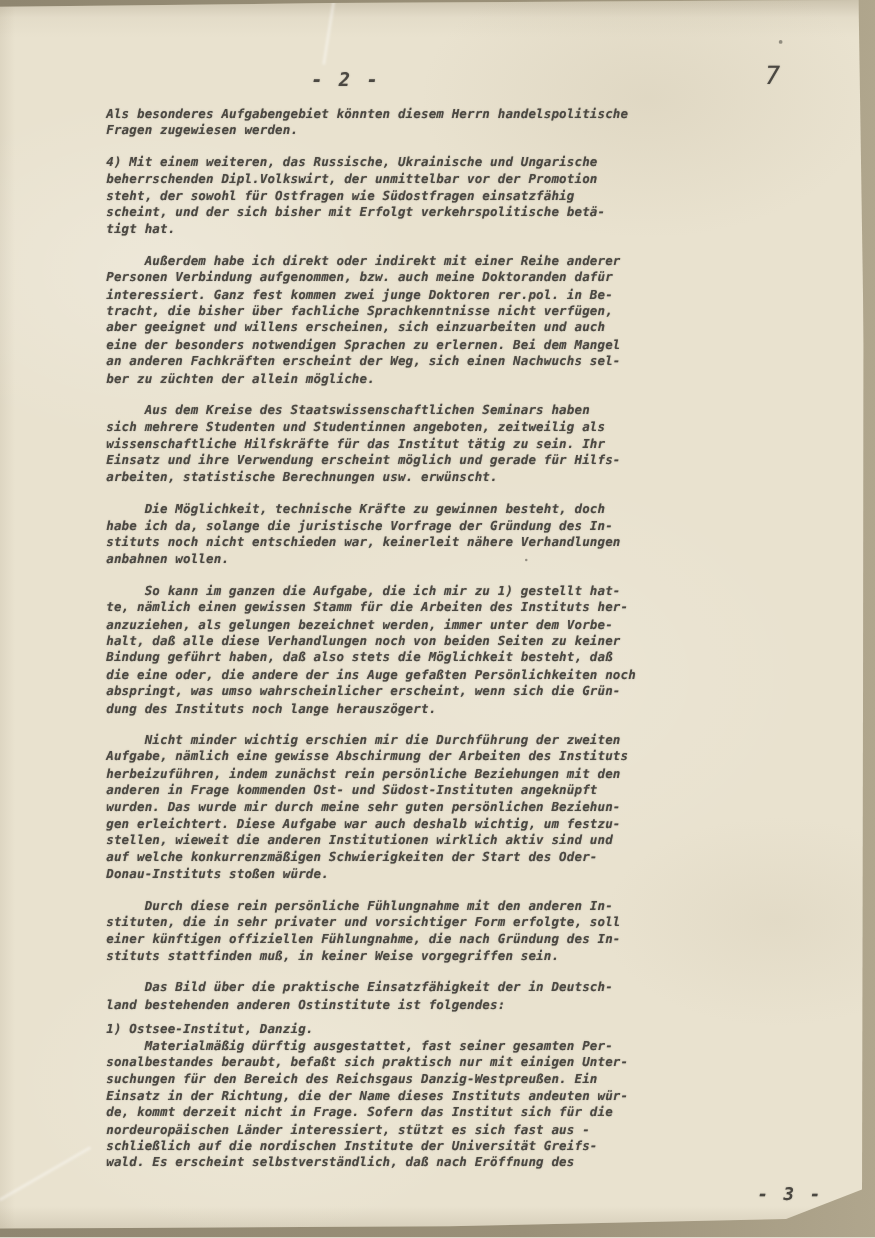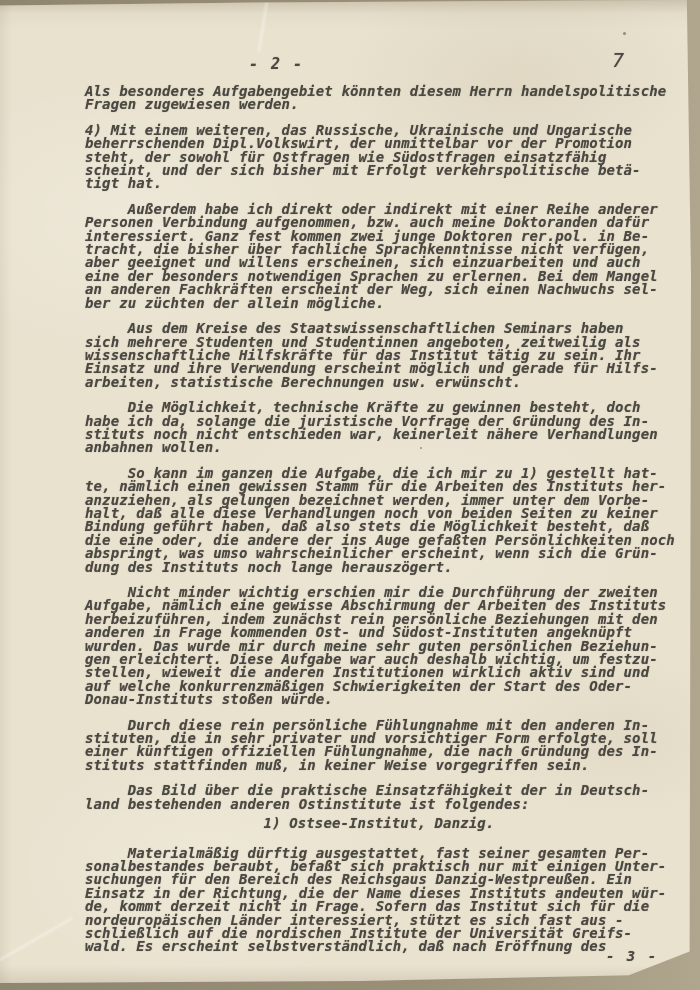--- a/index.html
+++ b/index.html
@@ -55,27 +55,27 @@
   .corner-number {
     left: 612px;
     top: 48px;
     font-size: 20px;
     font-weight: 400;
   }
   .doc-body {
     left: 85px;
     top: 85px;
     width: 588px;
-    font-size: 14px;
+    font-size: 10px;
     line-height: 13.4px;
     letter-spacing: 0.12px;
     white-space: pre;
   }
   .para { margin: 0 0 12px 0; }
-  .para.heading { margin: -6px 0 16px 0; text-align: center; }
+  .para.heading { margin: -6px 0 0 0; }
   .footer-number {
     left: 606px;
     top: 948px;
     font-size: 14px;
     letter-spacing: 2px;
   }
   .crease {
     position: absolute;
     background: rgba(255,255,255,0.45);
     filter: blur(1px);

